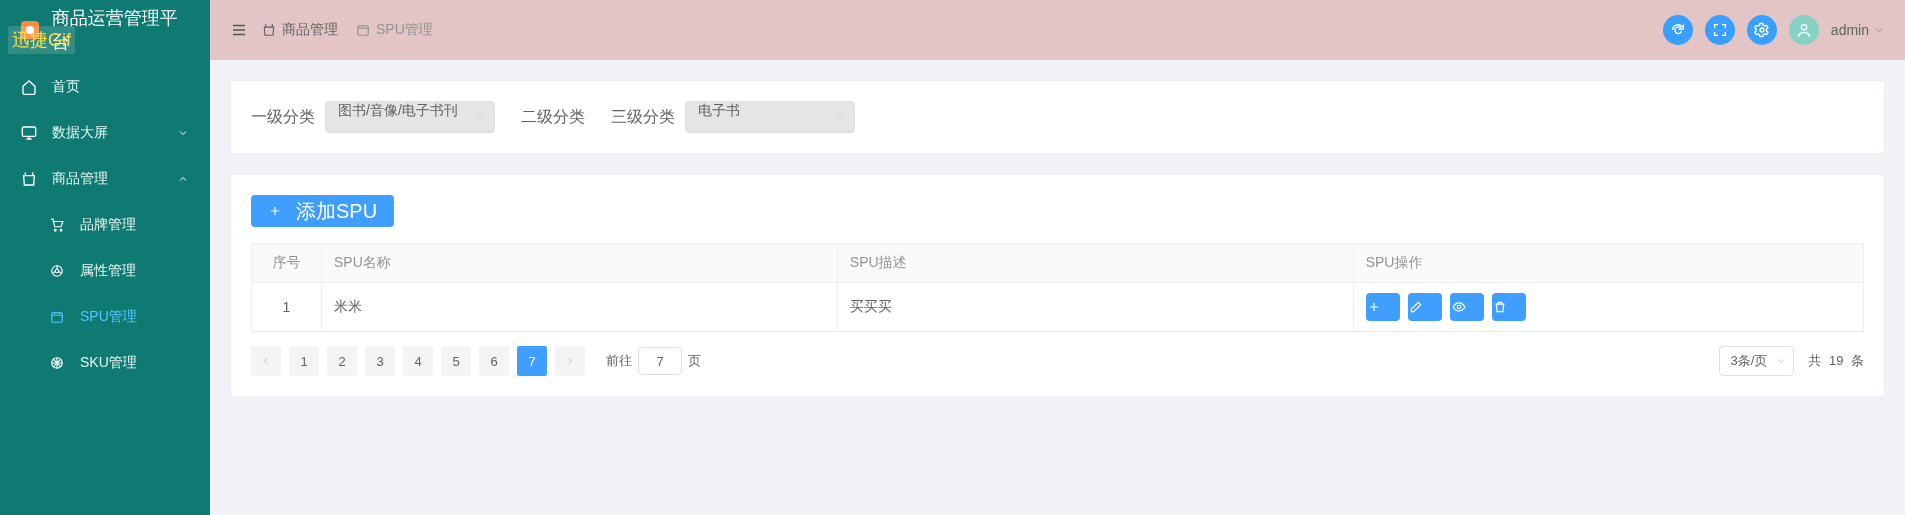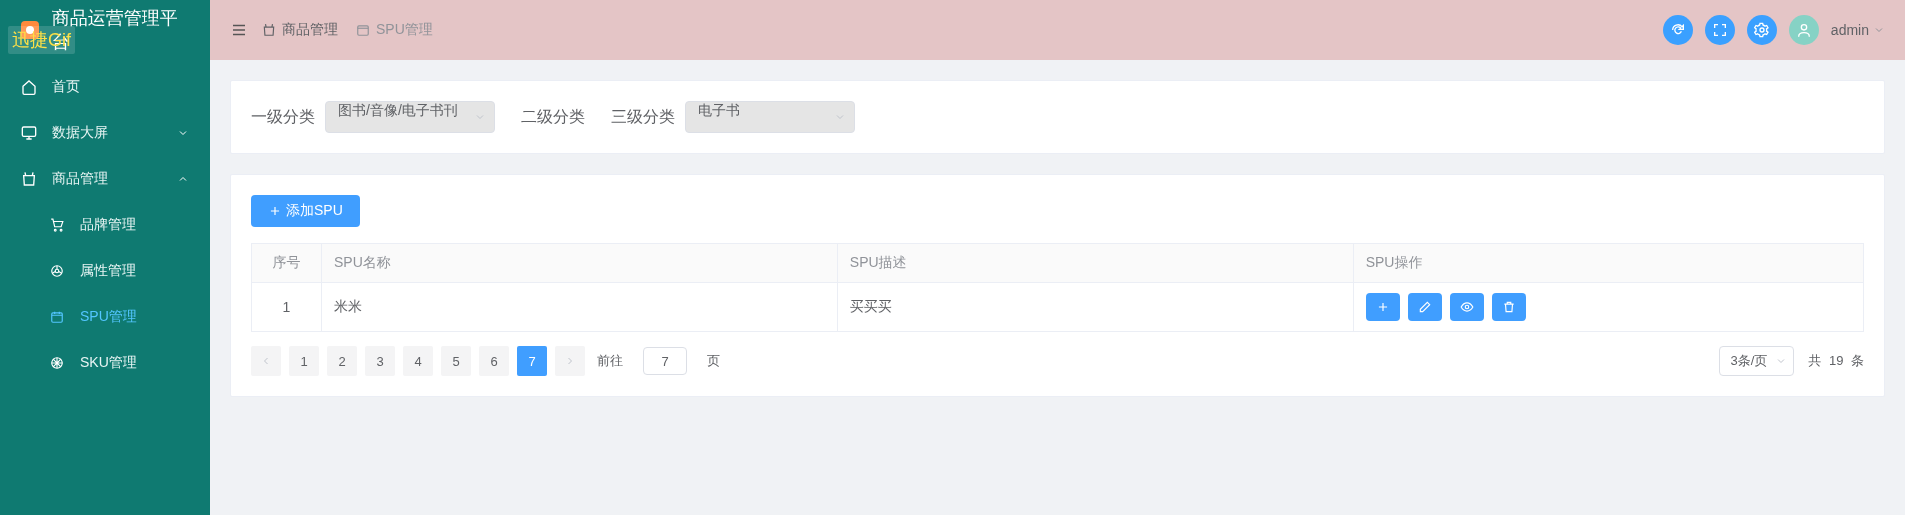--- a/index.html
+++ b/index.html
@@ -105,25 +105,25 @@
     color:#606266; font-size:14px;
     cursor:pointer;
     background:#e5e5e5;
   }
   .select .sel-caret {
     position:absolute; right:8px; top:50%; transform:translateY(-50%);
     color:#c0c4cc; display:inline-flex;
   }
 
   .btn {
-    display:inline-flex; align-items:center; justify-content:center;
+    display:inline-flex; align-items:center; 
     height: 32px; padding: 0 16px;
-    border-radius:4px; font-size:14px; cursor:pointer;
+    border-radius:4px; font-size:20px; cursor:pointer;
     border:1px solid transparent;
-    gap:4px;
+    gap:14px;
   }
   .btn-primary { background:#409eff; color:#fff; }
   .btn-icon { width:34px; padding:0; }
 
   
   .table { width:100%; border-collapse:collapse; margin-top:16px; }
   .table th, .table td {
     border:1px solid #ebeef5;
     padding: 10px 12px;
     text-align:left;
@@ -140,21 +140,21 @@
   .table-footer { display:flex; align-items:center; margin-top:14px; gap:8px;}
   .pgbtn {
     min-width:30px; height:30px;
     background:#f4f4f5; color:#606266;
     display:inline-flex; align-items:center; justify-content:center;
     border-radius:2px; cursor:pointer; font-size:13px;
     padding:0 4px;
   }
   .pgbtn.active { background:#409eff; color:#fff;}
   .pgbtn.disabled { color:#c0c4cc; cursor:not-allowed;}
-  .goto { display:flex; align-items:center; gap:20px; margin-left:4px; font-size:13px;}
+  .goto { display:flex; align-items:center; gap:6px; margin-left:13px; font-size:13px;}
   .goto input {
     width:44px; height:28px; border:1px solid #dcdfe6; border-radius:4px;
     text-align:center; font-size:13px; color:#606266;
   }
   .footer-right { margin-left:auto; display:flex; align-items:center; gap:14px;}
   .pagesize-select {
     height:30px; border:1px solid #dcdfe6; border-radius:4px;
     display:flex; align-items:center; padding:0 26px 0 10px;
     position:relative; font-size:13px; cursor:pointer;
   }

